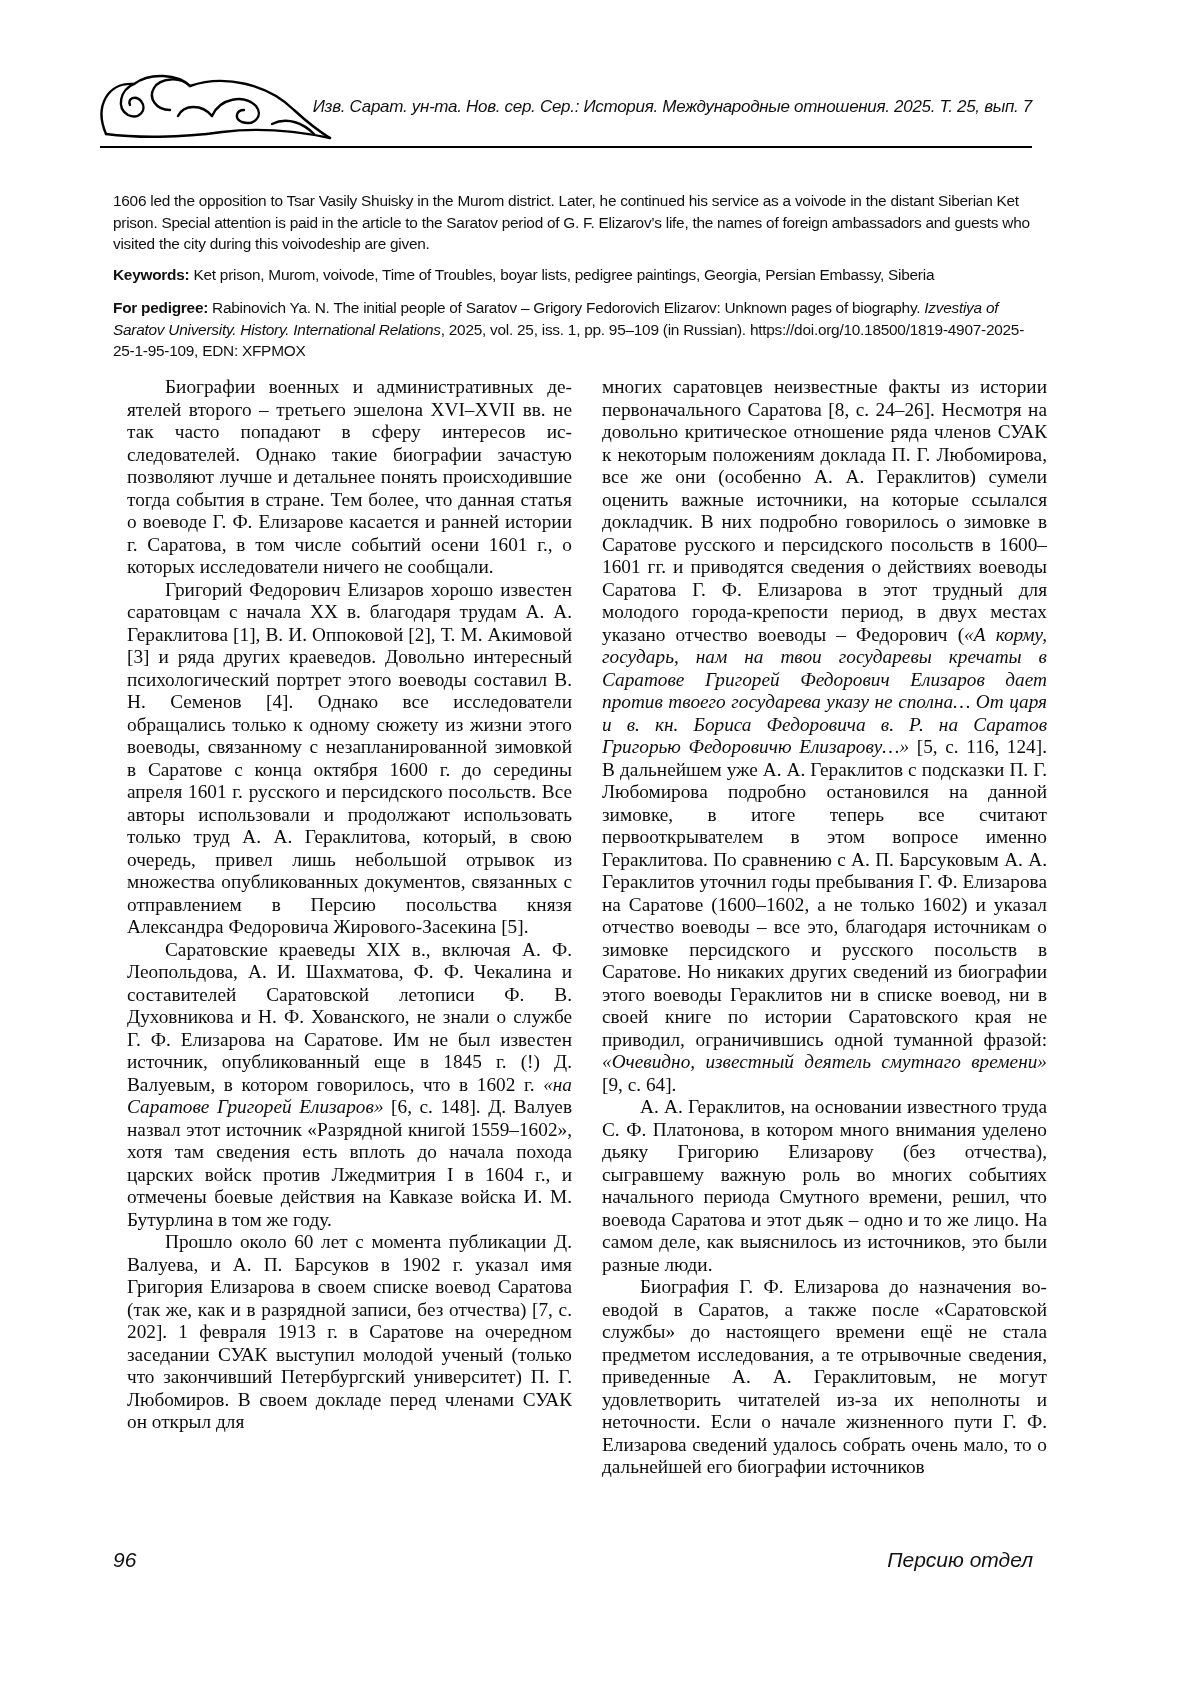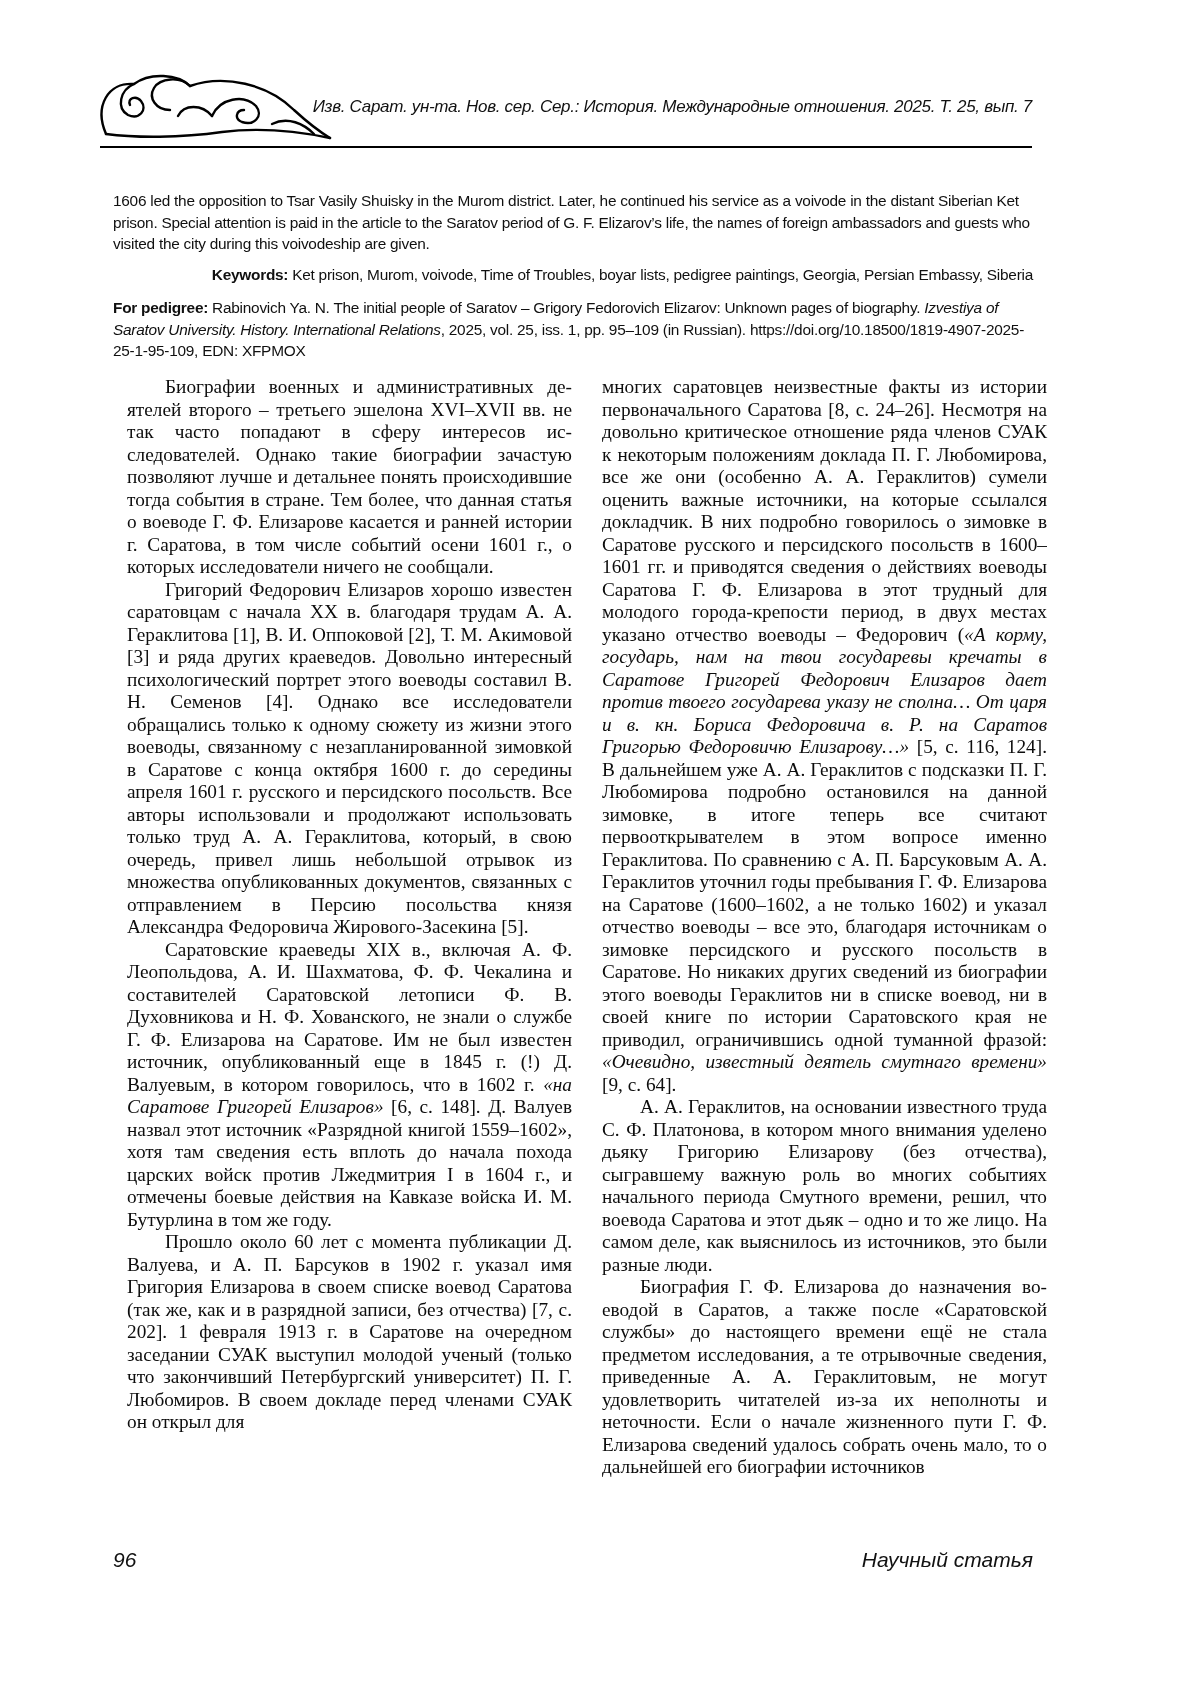--- a/index.html
+++ b/index.html
@@ -27,21 +27,21 @@
   
   .abstract{
     position:absolute;left:113px;top:158px;width:920px;
     font-family:"Liberation Sans", sans-serif;
     font-size:15.4px;line-height:21.5px;
     letter-spacing:-0.25px;
     color:#101010;
     margin-top:32px;
   }
   .abstract p{margin:0;}
-  .abstract .kw{margin-top:9px;text-align:right;}
+  .abstract .kw{margin-top:9px;}
   .abstract .cit{margin-top:12px;}
   .abstract .lic{margin-top:13px;}
   .abstract b{font-weight:bold;}
   .abstract i{font-style:italic;}
   
   .bodycols{
     position:absolute;left:127px;top:376px;width:920px;
     display:flex;gap:30px;
     font-size:19.3px;line-height:22.5px;
     color:#0d0d0d;
@@ -99,16 +99,16 @@
       </div>
     <div class="col" id="col-right">
         <p><span>многих саратовцев неизвестные факты из ис­тории первоначального Саратова [8, с. 24–26]. Несмотря на довольно критическое отношение ряда членов СУАК к некоторым положениям до­клада П. Г. Любомирова, все же они (особенно А. А. Гераклитов) сумели оценить важные ис­точники, на которые ссылался докладчик. В них подробно говорилось о зимовке в Саратове рус­ского и персидского посольств в 1600–1601 гг. и приводятся сведения о действиях воеводы Са­ратова Г. Ф. Елизарова в этот трудный для молодого города-крепости период, в двух ме­стах указано отчество воеводы – Федорович (</span><span class="it">«А корму, государь, нам на твои государе­вы кречаты в Саратове Григорей Федорович Елизаров дает против твоего государева указу не сполна… От царя и в. кн. Бориса Федоро­вича в. Р. на Саратов Григорью Федоровичю Елизарову…»</span><span> [5, с. 116, 124]. В дальнейшем уже А. А. Гераклитов с подсказки П. Г. Любоми­рова подробно остановился на данной зимовке, в итоге теперь все считают первооткрывателем в этом вопросе именно Гераклитова. По срав­нению с А. П. Барсуковым А. А. Гераклитов уточнил годы пребывания Г. Ф. Елизарова на Са­ратове (1600–1602, а не только 1602) и указал отчество воеводы – все это, благодаря источни­кам о зимовке персидского и русского посольств в Саратове. Но никаких других сведений из био­графии этого воеводы Гераклитов ни в списке воевод, ни в своей книге по истории Саратов­ского края не приводил, ограничившись одной туманной фразой: </span><span class="it">«Очевидно, известный дея­тель смутнаго времени»</span><span> [9, с. 64].</span></p>
         <p class="indent"><span>А. А. Гераклитов, на основании известного труда С. Ф. Платонова, в котором много вни­мания уделено дьяку Григорию Елизарову (без отчества), сыгравшему важную роль во многих событиях начального периода Смутного време­ни, решил, что воевода Саратова и этот дьяк – одно и то же лицо. На самом деле, как выяснилось из источников, это были разные люди.</span></p>
         <p class="indent"><span>Биография Г. Ф. Елизарова до назначения во­еводой в Саратов, а также после «Саратовской службы» до настоящего времени ещё не стала предметом исследования, а те отрывочные сведе­ния, приведенные А. А. Гераклитовым, не могут удовлетворить читателей из-за их неполноты и неточности. Если о начале жизненного пути Г. Ф. Елизарова сведений удалось собрать очень мало, то о дальнейшей его биографии источников</span></p>
       </div>
   </div>
 
   <div class="footer">
     <span>96</span>
-    <span>Научный статья</span>
+    <span>Персию отдел</span>
   </div>
 
 </div>
 
 </body></html>

